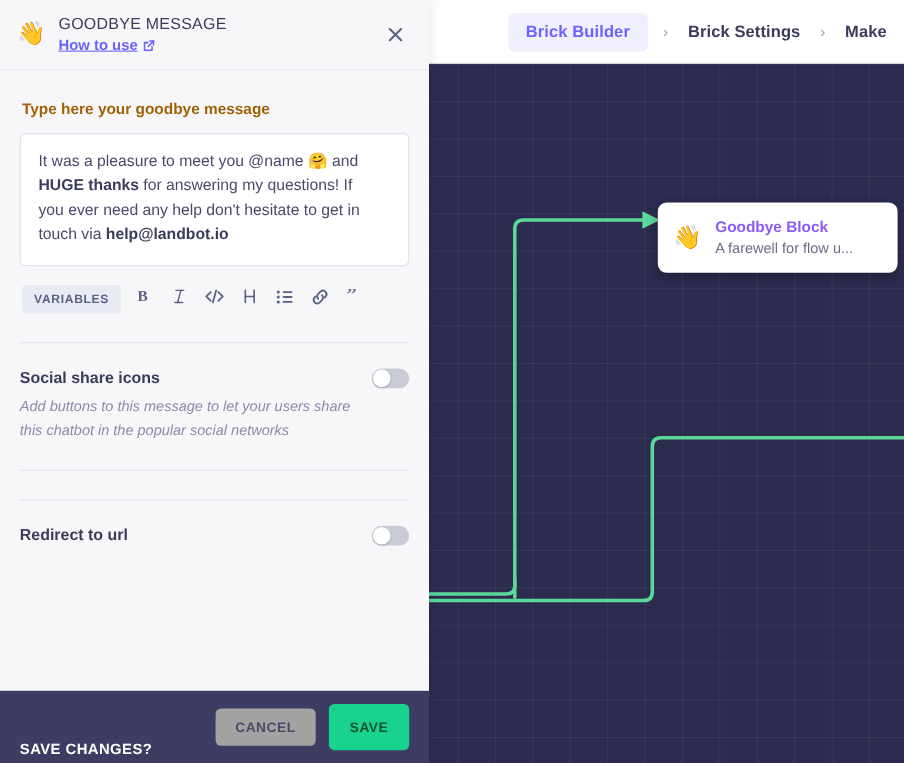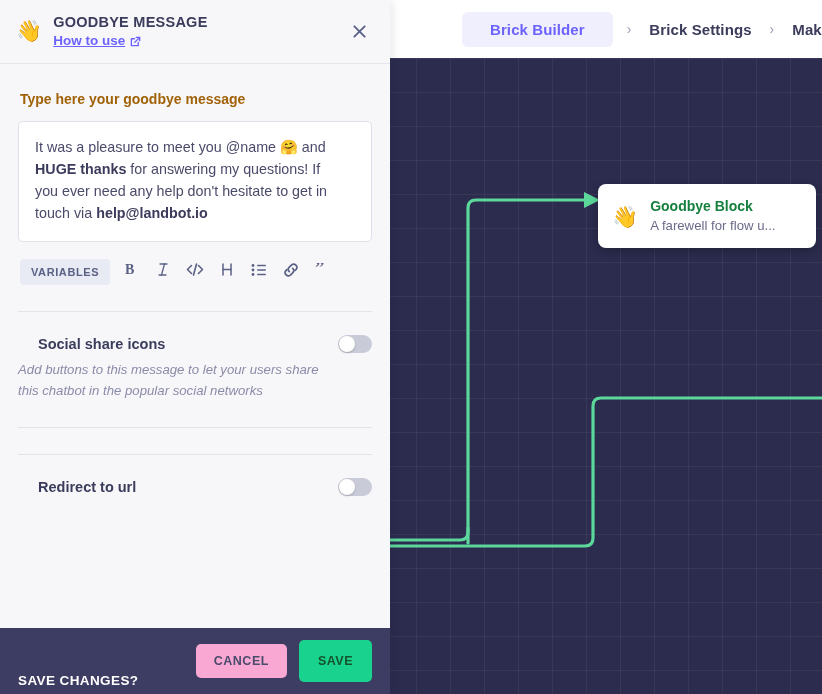--- a/index.html
+++ b/index.html
@@ -59,21 +59,21 @@
   .crumb {
     font-size: 15px;
     font-weight: bold;
     color: #3b3b5c;
     letter-spacing: 0.1px;
   }
   .crumb.active {
     color: #6c63ff;
     background: #f0effe;
     border-radius: 6px;
-    padding: 9px 28px;
+    padding: 9px 16px;
   }
   .crumb.plain {
     padding: 9px 4px;
   }
   .crumb-sep {
     color: #9a9ab5;
     font-size: 14px;
     padding: 0 14px;
     font-weight: normal;
   }
@@ -111,21 +111,21 @@
     margin-top: -2px;
   }
   #panel-titles {
     flex: 1;
     display: flex;
     flex-direction: column;
     justify-content: center;
   }
   #panel-title {
     font-size: 14.5px;
-    font-weight: bold;
+    font-weight: normal;
     color: #3b3b5c;
     letter-spacing: 0.25px;
     line-height: 1.25;
   }
   #howto-row {
     display: flex;
     align-items: center;
     margin-top: 2px;
   }
   #howto-link {
@@ -229,21 +229,20 @@
     display: flex;
     align-items: flex-start;
     justify-content: space-between;
   }
   .setting-title {
     font-size: 14.5px;
     font-weight: bold;
     color: #3b3b5c;
     line-height: 1.3;
     padding-top: 1px;
-    margin-left: 20px;
   }
   .setting-desc {
     font-size: 13.2px;
     font-style: italic;
     color: #8b8ba8;
     line-height: 1.52;
     margin-top: 7px;
     max-width: 320px;
   }
   .toggle {
@@ -279,21 +278,21 @@
   }
   #save-question {
     flex: 1;
     color: #ffffff;
     font-size: 13.5px;
     font-weight: bold;
     letter-spacing: 0.4px;
     margin-top: 38px;
   }
   #cancel-btn {
-    background: #f9a8d4;
+    background: #a3a3a3;
     color: #4a4a6a;
     font-size: 12.5px;
     font-weight: bold;
     letter-spacing: 0.5px;
     padding: 10px 18px;
     border-radius: 5px;
     border: none;
     cursor: pointer;
     font-family: "Liberation Sans", sans-serif;
   }
@@ -333,21 +332,21 @@
     flex-shrink: 0;
   }
   #block-texts {
     display: flex;
     flex-direction: column;
     min-width: 0;
   }
   #block-title {
     font-size: 14px;
     font-weight: bold;
-    color: #15803d;
+    color: #8b5cf6;
     line-height: 1.3;
   }
   #block-subtitle {
     font-size: 13.2px;
     color: #6a6a8a;
     line-height: 1.35;
     margin-top: 2px;
     white-space: nowrap;
     overflow: hidden;
   }

